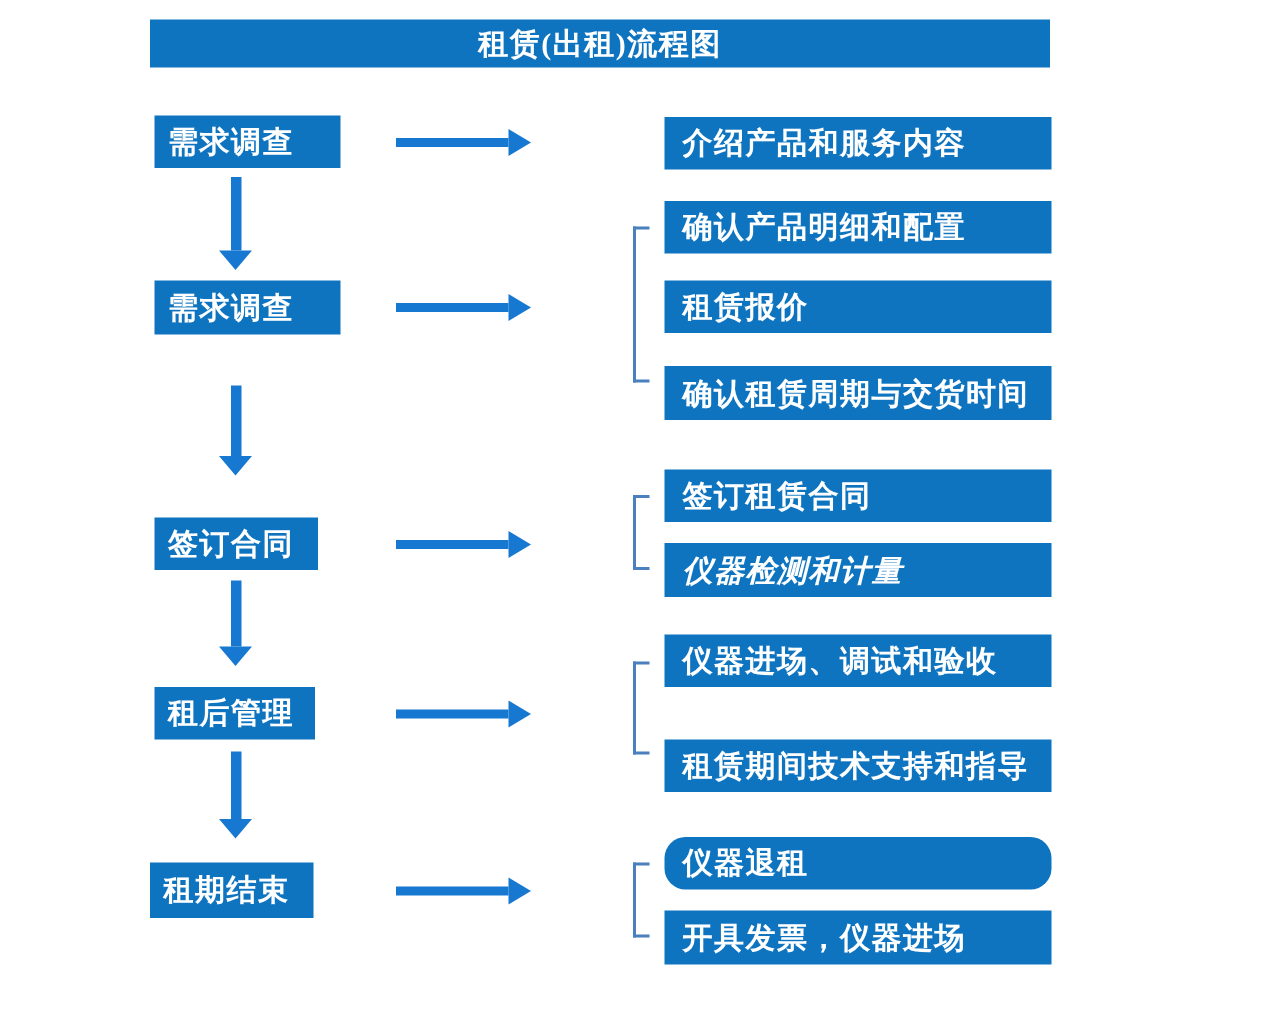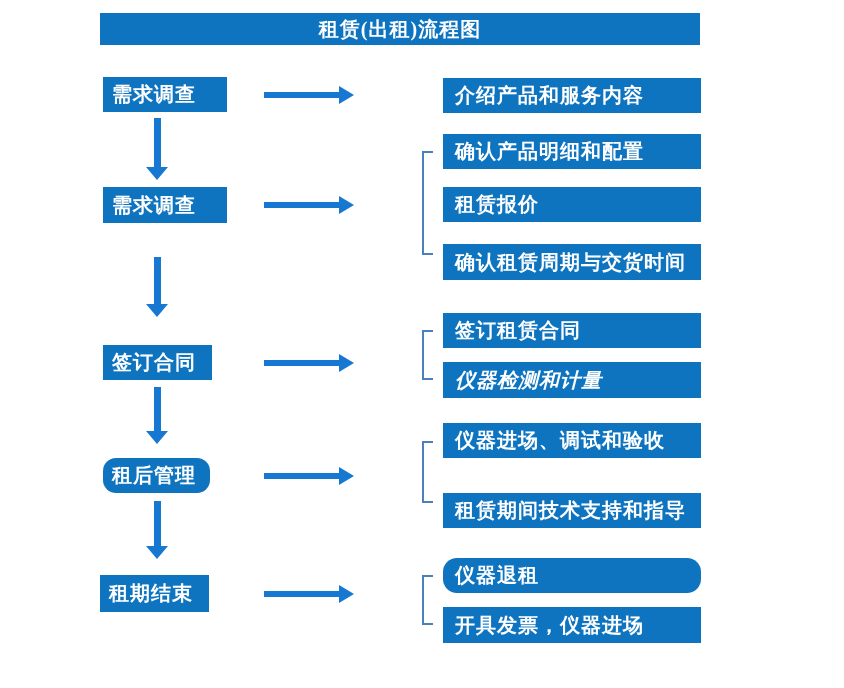--- a/index.html
+++ b/index.html
@@ -17,21 +17,21 @@
     background:var(--box-blue,#0e74c0); color:#ffffff; font-weight:bold;
     font-size:20px; display:flex; align-items:center; justify-content:center;
     letter-spacing:1px;
   }
   .lbox { padding-left:9px; font-size:20px; }
   .rbox { left:443px; width:258px; height:35px; padding-left:12px; font-size:20px; }
 
   .l1 { left:103px; top:77px;  width:124px; height:35px; }
   .l2 { left:103px; top:187px; width:124px; height:36px; }
   .l3 { left:103px; top:345px; width:109px; height:35px; }
-  .l4 { left:103px; top:458px; width:107px; height:35px;border-radius:13px; }
+  .l4 { left:103px; top:458px; width:107px; height:35px; }
   .l5 { left:100px; top:575px; width:109px; height:37px; }
 
   .r1 { top:78px; }  .r2 { top:134px; } .r3 { top:187px; }
   .r4 { top:244px; height:36px;text-align:right; } .r5 { top:313px; }
   .r6 { top:362px; height:36px;font-style:italic; } .r7 { top:423px; }
   .r8 { top:493px; } .r9 { top:558px;border-radius:14px; } .r10 { top:607px; height:36px; }
 
   .h-arrow {
     position:absolute; left:264px; width:90px; height:18px;
     display:flex; align-items:center;

